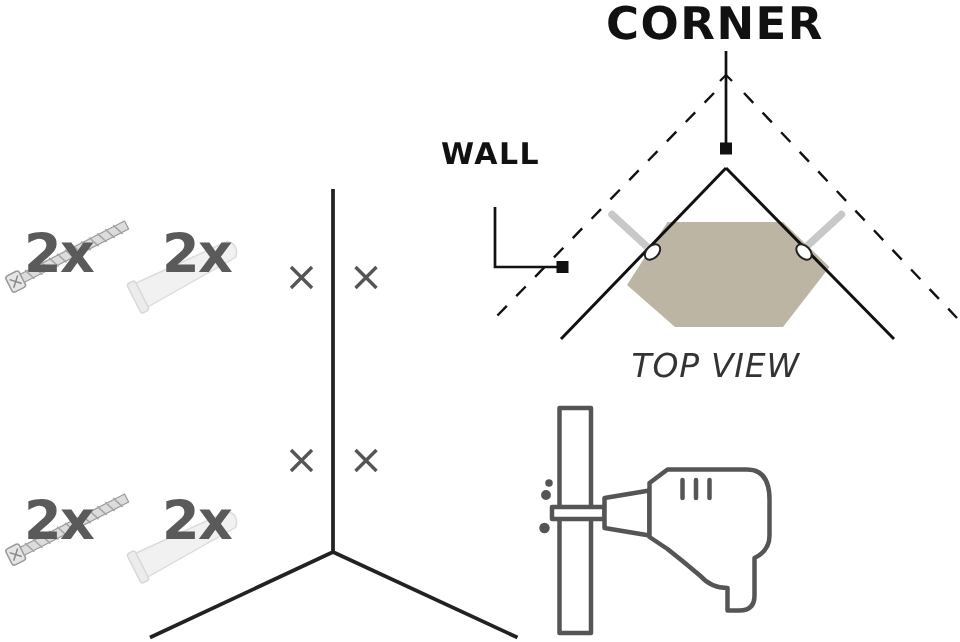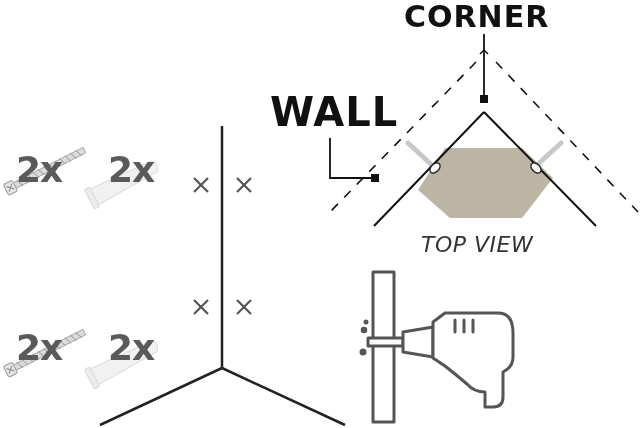--- a/index.html
+++ b/index.html
@@ -116,14 +116,14 @@
     <circle cx="366" cy="322" r="1" fill="#555"></circle>
   </g>
 </svg>
 
 <div class="qty" style="left:16px;top:114px;">2x</div>
 <div class="qty" style="left:108px;top:114px;">2x</div>
 <div class="qty" style="left:16px;top:292px;">2x</div>
 <div class="qty" style="left:108px;top:292px;">2x</div>
 
 <div class="label" style="left:404px;top:2px;font-size:30px;text-align:center;">CORNER</div>
-<div class="label" style="left:270px;top:92px;font-size:40px;text-align:center;">WALL</div>
+<div class="label" style="left:294px;top:92px;font-size:20px;text-align:center;">WALL</div>
 <div class="caption" style="left:421px;top:234px;">TOP VIEW</div>
 
 </body></html>

